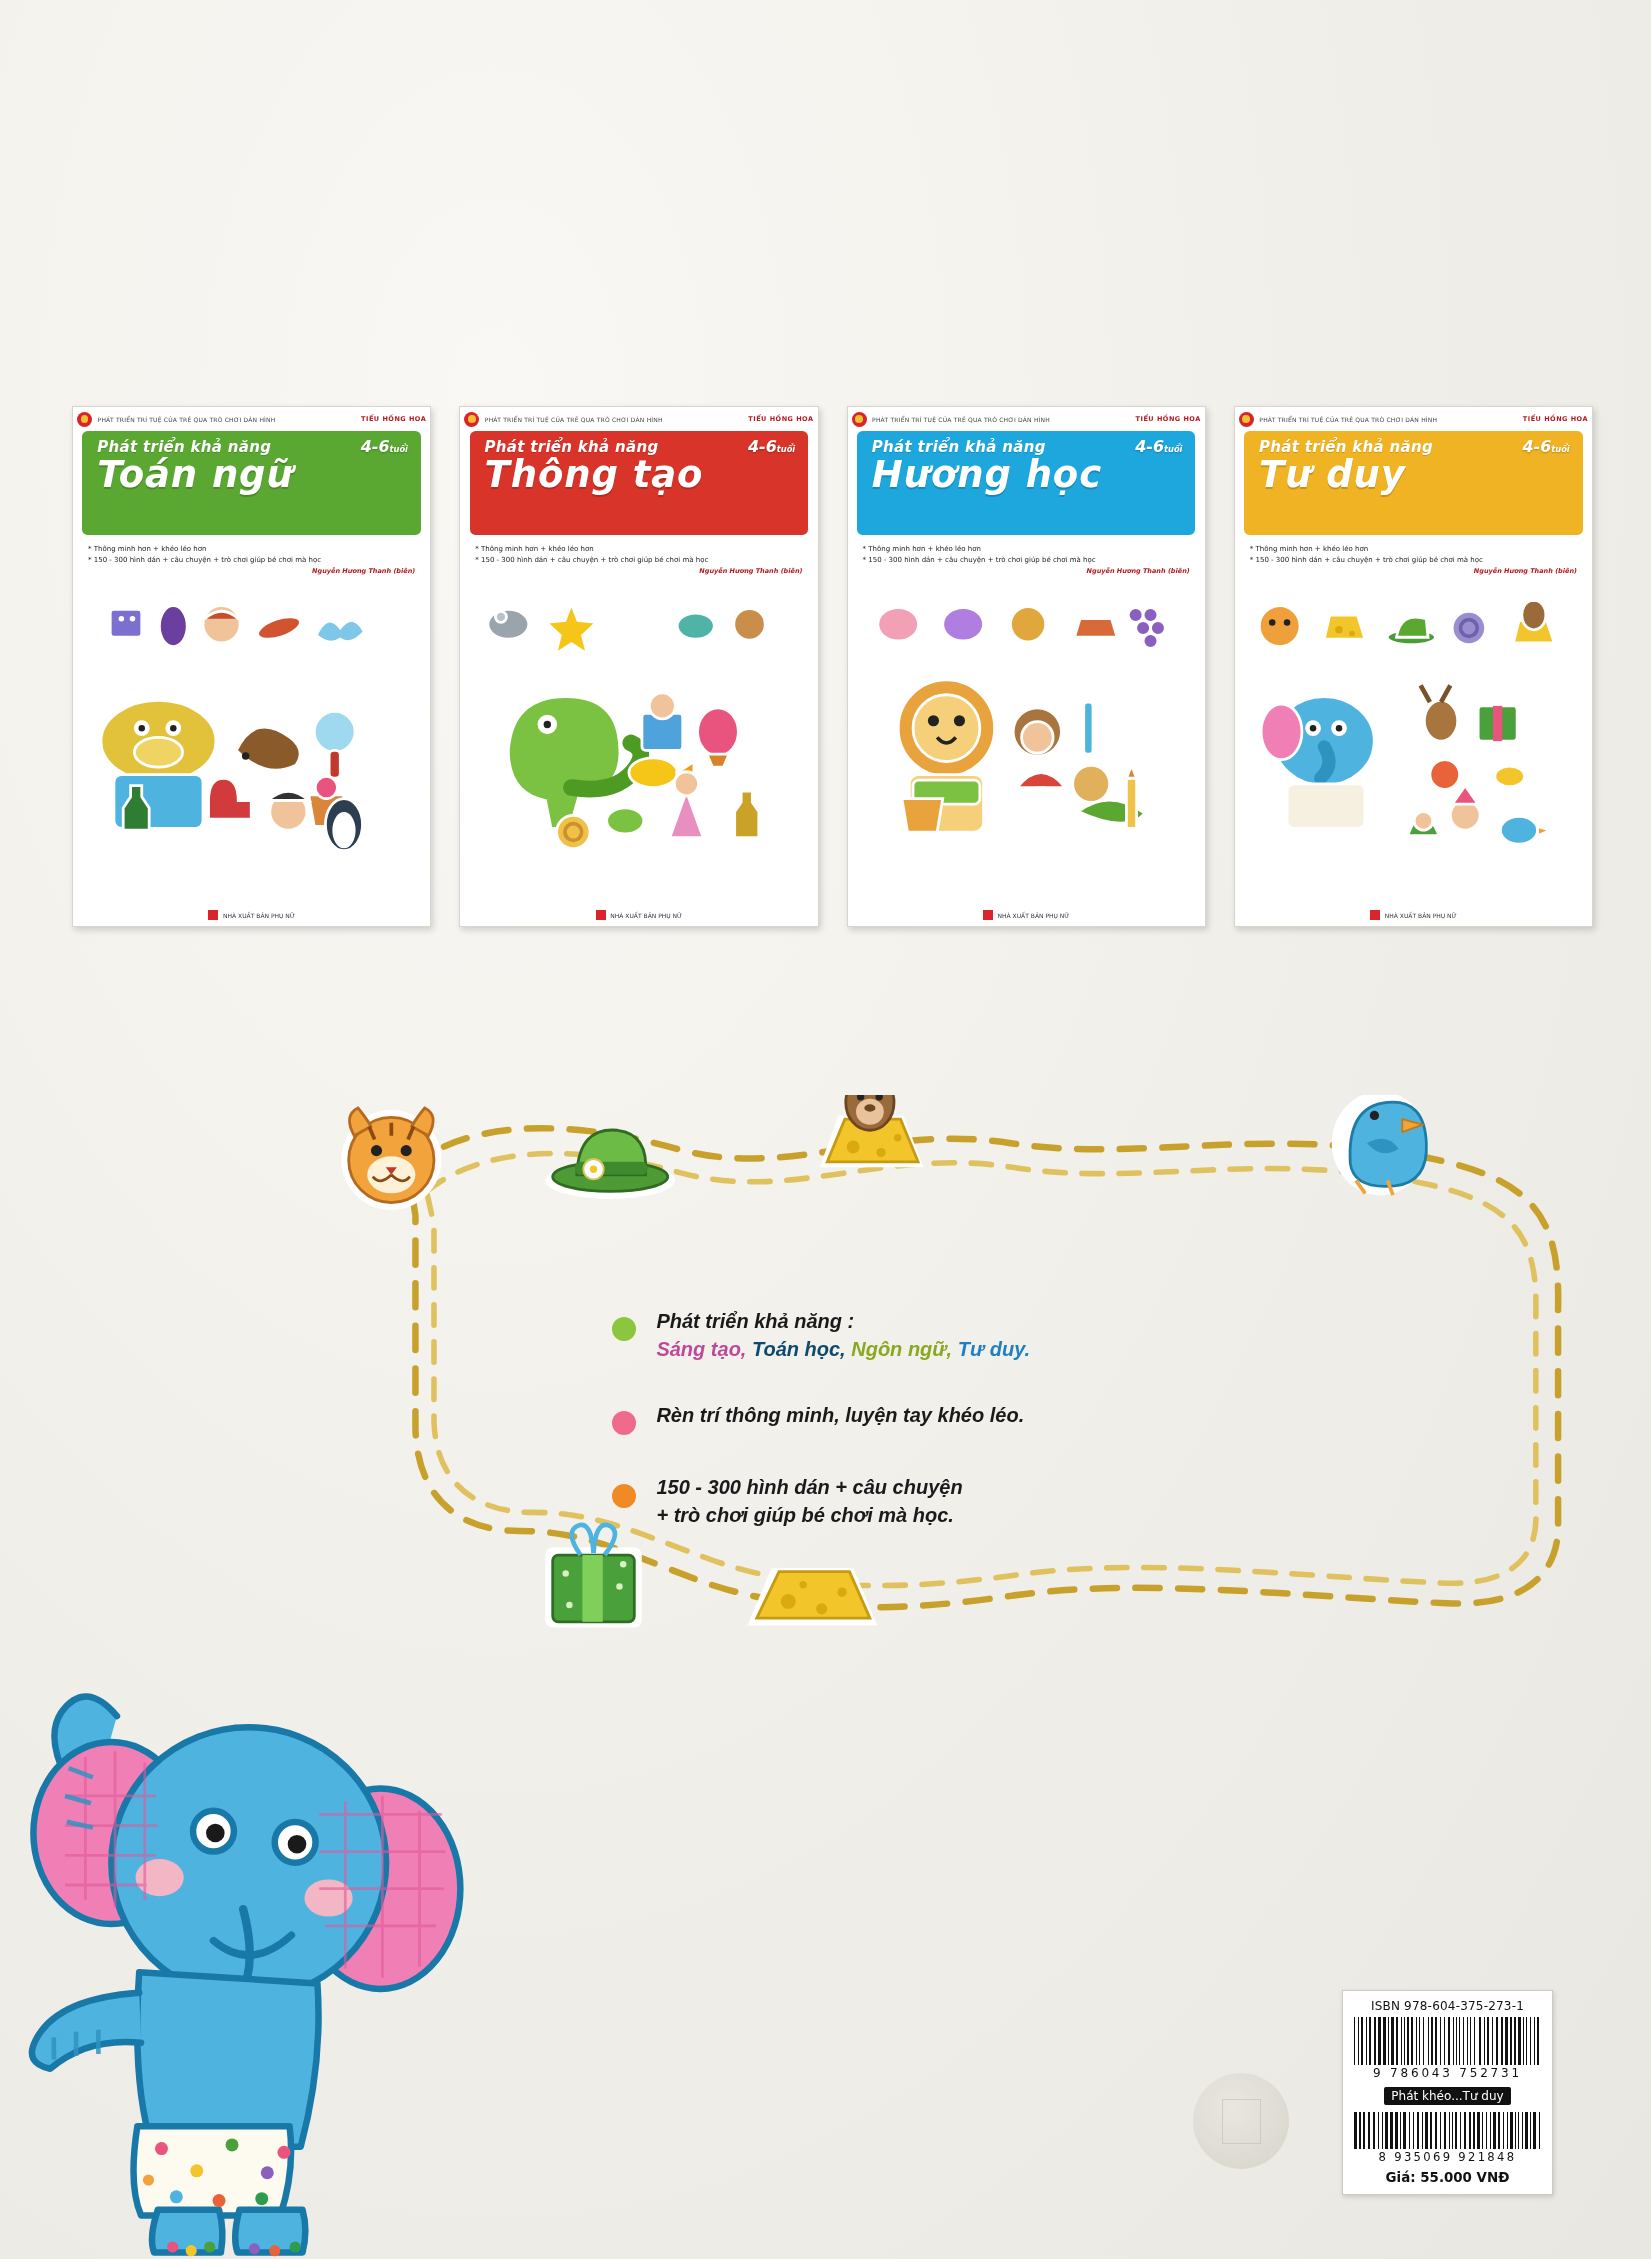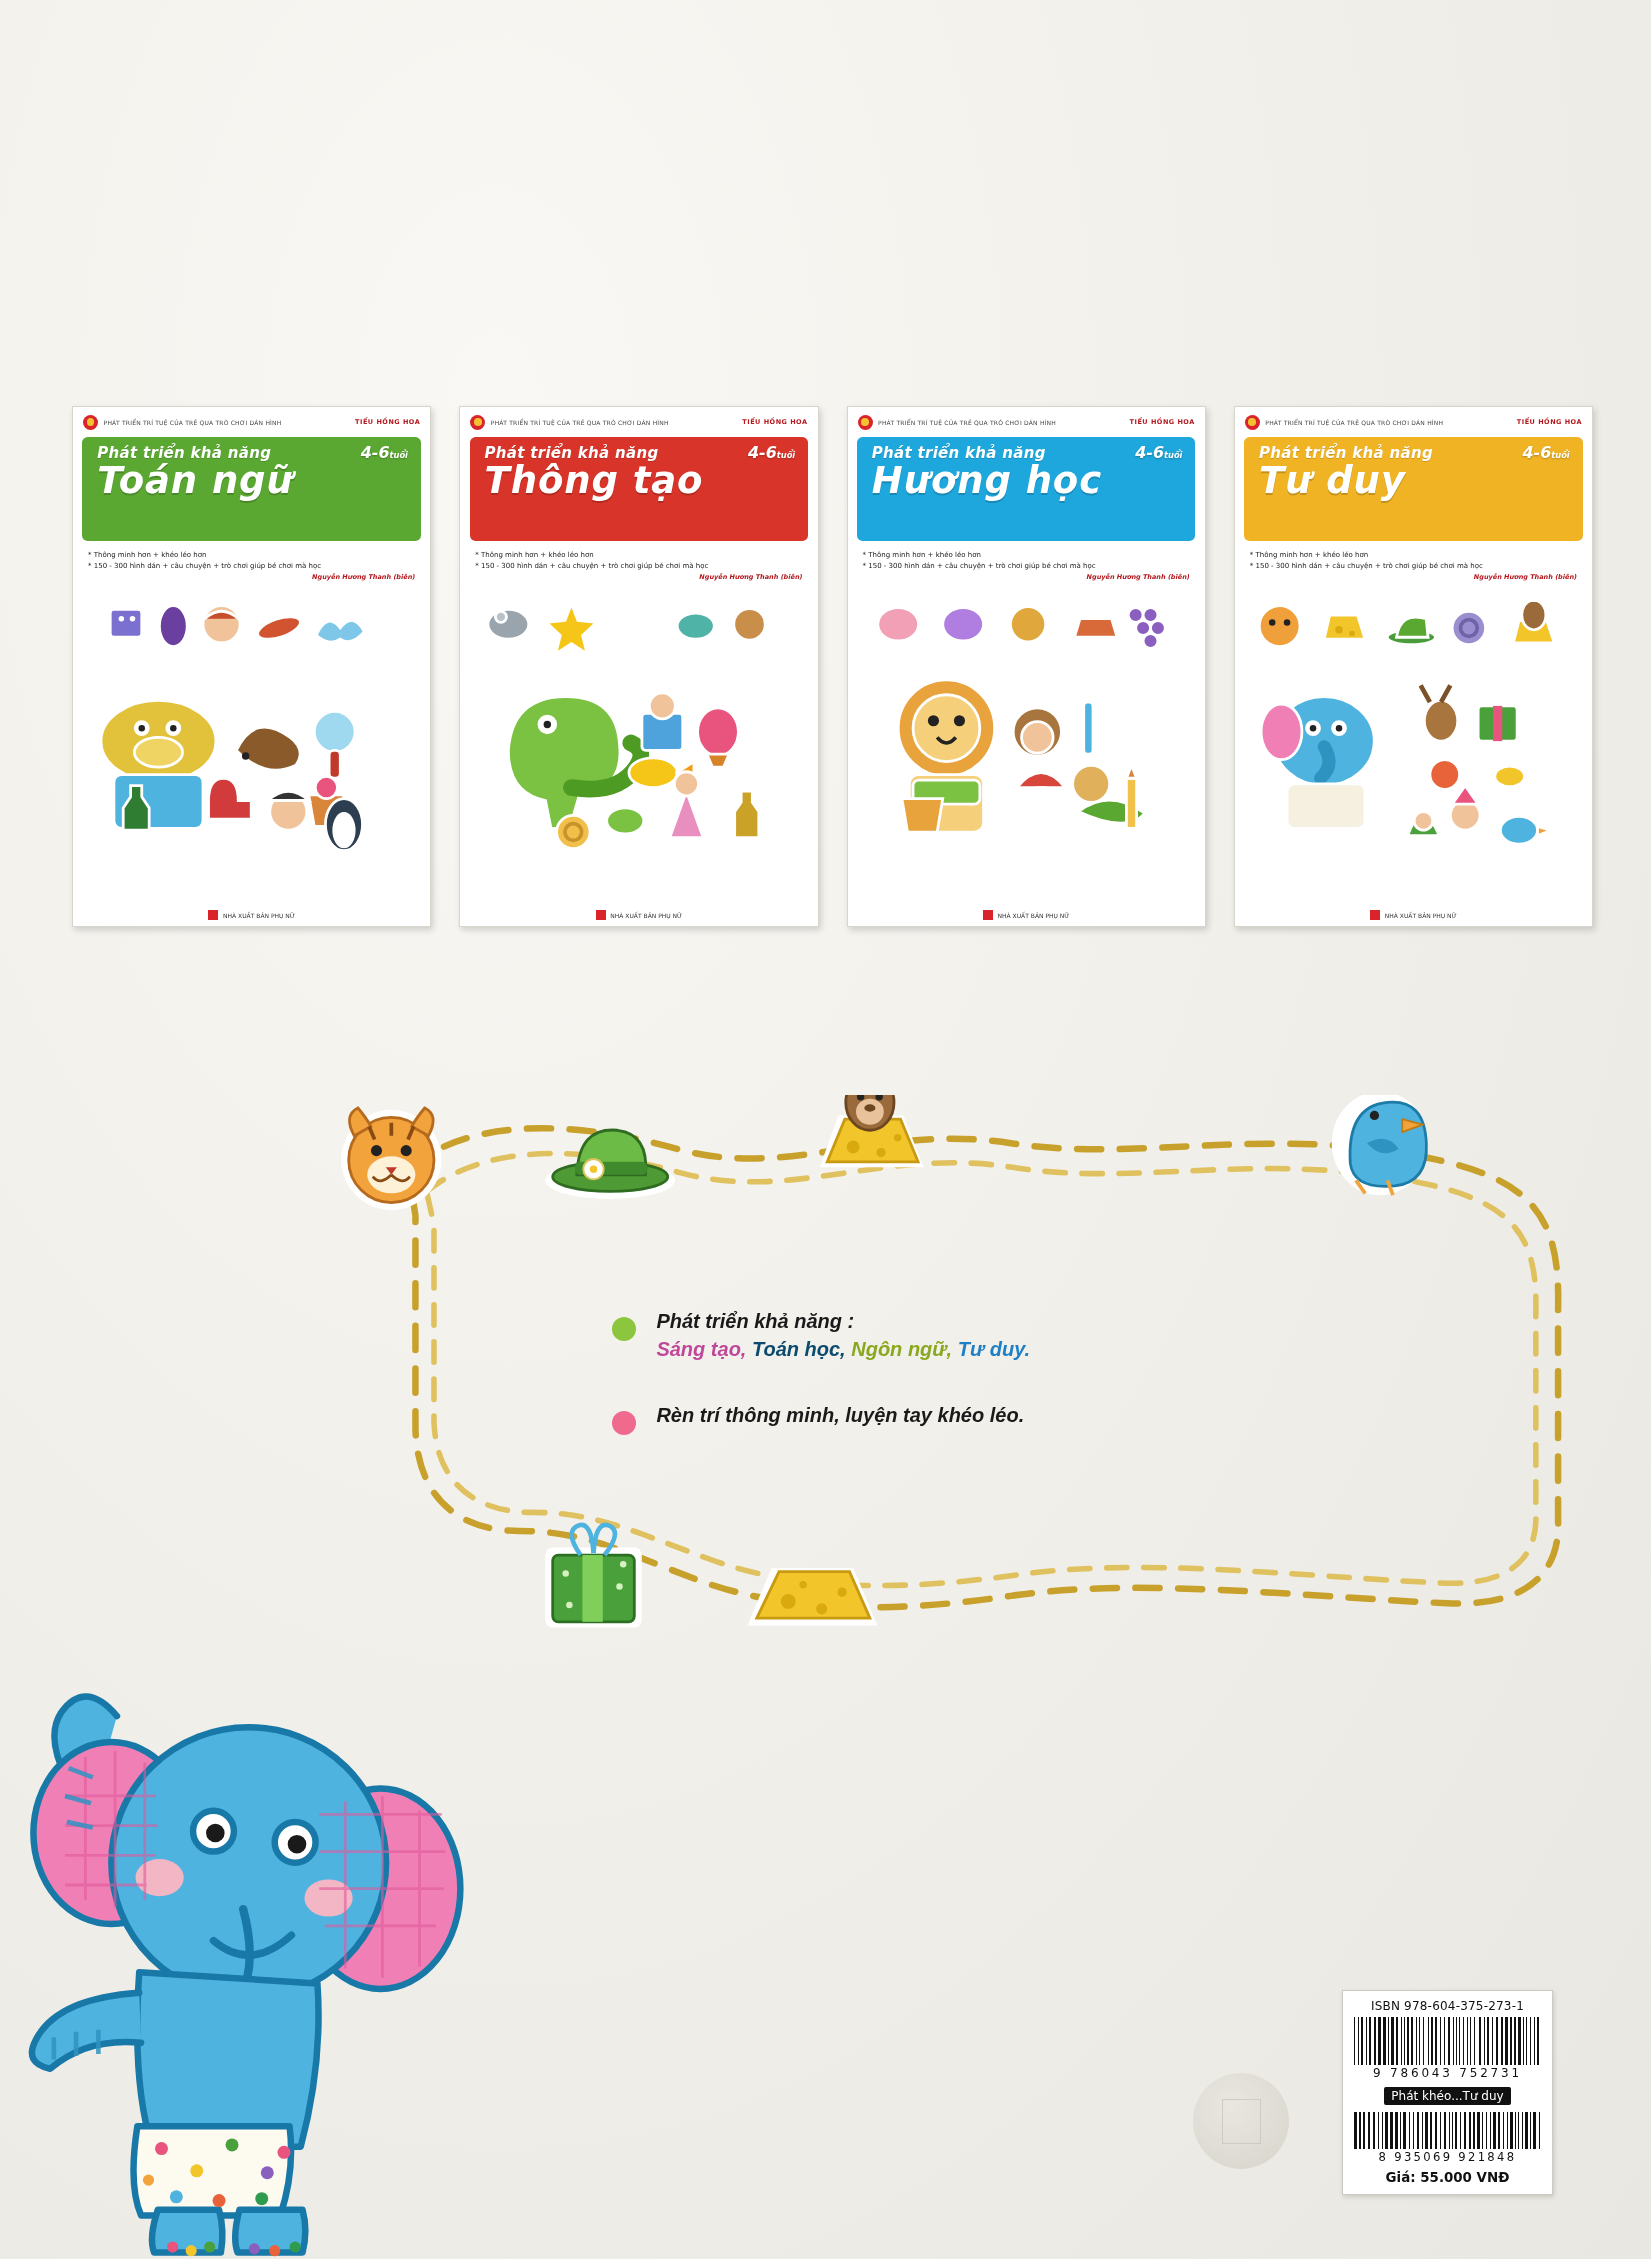--- a/index.html
+++ b/index.html
@@ -28,23 +28,23 @@
   }
   .cover{
     width:362px;height:519px;
     background:#ffffff;
     border:0.9px solid #d8d5cd;
     box-shadow:1.9px 2.8px 6.5px rgba(0,0,0,.16);
     position:relative;
     overflow:hidden;
   }
   .cover-top{
-    height:30px;
+    height:24px;
     display:flex;align-items:center;
-    padding:0 10px;
+    padding:0 4px;
     font-size:6.5px;color:#333;
     gap:5.6px;
   }
   .seal{
     width:15px;height:15px;border-radius:50%;
     background:#d8242a;
     display:inline-block;
     position:relative;flex:none;
   }
   .seal:after{
@@ -571,20 +571,27 @@
     </div>
   </div>
 
   <div class="point">
     <span class="dot pink"></span>
     <div class="ptext">
       <span>Rèn trí thông minh, luyện tay khéo léo.</span>
     </div>
   </div>
 
+  <div class="point">
+    <span class="dot orange"></span>
+    <div class="ptext">
+      <span>150 - 300 hình dán + câu chuyện</span>
+      <span class="ln2">+ trò chơi giúp bé chơi mà học.</span>
+    </div>
+  </div>
 </div>
 
 <div class="holo">
   <div class="hbox"></div>
 </div>
 
 <div class="isbn-box">
   <div class="isbn-text">ISBN 978-604-375-273-1</div>
   <div class="bars" id="bars1">
       <i style="width: 0.9px;"></i>

